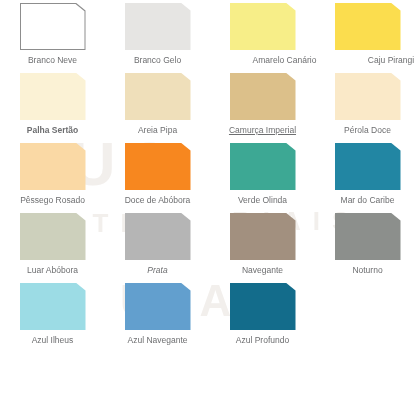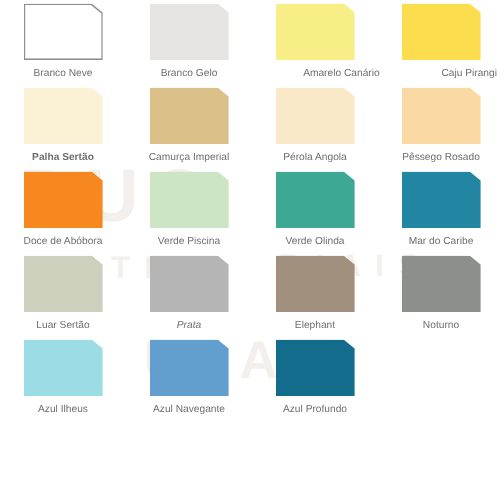--- a/index.html
+++ b/index.html
@@ -150,58 +150,58 @@
     </div>
     <div class="swatch-cell">
       <div class="swatch-chip" title="Caju Pirangi" style="background: rgb(251, 221, 78);"></div>
       <div class="swatch-label" style="color: rgb(109, 110, 112); margin-left: 47px;">Caju Pirangi</div>
     </div>
     <div class="swatch-cell">
       <div class="swatch-chip" title="Palha Sertão" style="background: rgb(251, 242, 213);"></div>
       <div class="swatch-label" style="color: rgb(109, 110, 112); font-weight: bold;">Palha Sertão</div>
     </div>
     <div class="swatch-cell">
+      <div class="swatch-chip" title="Areia Pipa" style="background: rgb(239, 223, 186);"></div>
+      <div class="swatch-label" style="color: rgb(109, 110, 112);">Areia Pipa</div>
+    </div>
+    <div class="swatch-cell">
       <div class="swatch-chip" title="Camurça Imperial" style="background: rgb(220, 192, 138);"></div>
-      <div class="swatch-label" style="color: rgb(109, 110, 112);">Camurça Imperial</div>
+      <div class="swatch-label" style="color: rgb(109, 110, 112); text-decoration: underline;">Camurça Imperial</div>
     </div>
     <div class="swatch-cell">
       <div class="swatch-chip" title="Pérola Taiti" style="background: rgb(250, 233, 200);"></div>
-      <div class="swatch-label" style="color: rgb(109, 110, 112);">Pérola Angola</div>
+      <div class="swatch-label" style="color: rgb(109, 110, 112);">Pérola Doce</div>
     </div>
     <div class="swatch-cell">
       <div class="swatch-chip" title="Pêssego Rosado" style="background: rgb(250, 217, 165);"></div>
       <div class="swatch-label" style="color: rgb(109, 110, 112);">Pêssego Rosado</div>
     </div>
     <div class="swatch-cell">
       <div class="swatch-chip" title="Doce de Abóbora" style="background: rgb(247, 135, 31);"></div>
       <div class="swatch-label" style="color: rgb(109, 110, 112);">Doce de Abóbora</div>
     </div>
     <div class="swatch-cell">
-      <div class="swatch-chip" title="Verde Piscina" style="background: rgb(203, 229, 197);"></div>
-      <div class="swatch-label" style="color: rgb(109, 110, 112);">Verde Piscina</div>
-    </div>
-    <div class="swatch-cell">
       <div class="swatch-chip" title="Verde Olinda" style="background: rgb(61, 168, 148);"></div>
       <div class="swatch-label" style="color: rgb(109, 110, 112);">Verde Olinda</div>
     </div>
     <div class="swatch-cell">
       <div class="swatch-chip" title="Mar do Caribe" style="background: rgb(34, 134, 163);"></div>
       <div class="swatch-label" style="color: rgb(109, 110, 112);">Mar do Caribe</div>
     </div>
     <div class="swatch-cell">
       <div class="swatch-chip" title="Luar Sertão" style="background: rgb(205, 208, 188);"></div>
-      <div class="swatch-label" style="color: rgb(109, 110, 112);">Luar Sertão</div>
+      <div class="swatch-label" style="color: rgb(109, 110, 112);">Luar Abóbora</div>
     </div>
     <div class="swatch-cell">
       <div class="swatch-chip" title="Prata" style="background: rgb(181, 181, 181);"></div>
       <div class="swatch-label" style="color: rgb(109, 110, 112); font-style: italic;">Prata</div>
     </div>
     <div class="swatch-cell">
       <div class="swatch-chip" title="Elephant" style="background: rgb(162, 144, 127);"></div>
-      <div class="swatch-label" style="color: rgb(109, 110, 112);">Elephant</div>
+      <div class="swatch-label" style="color: rgb(109, 110, 112);">Navegante</div>
     </div>
     <div class="swatch-cell">
       <div class="swatch-chip" title="Noturno" style="background: rgb(140, 143, 140);"></div>
       <div class="swatch-label" style="color: rgb(109, 110, 112);">Noturno</div>
     </div>
     <div class="swatch-cell">
       <div class="swatch-chip" title="Azul Ilheus" style="background: rgb(156, 220, 229);"></div>
       <div class="swatch-label" style="color: rgb(109, 110, 112);">Azul Ilheus</div>
     </div>
     <div class="swatch-cell">

